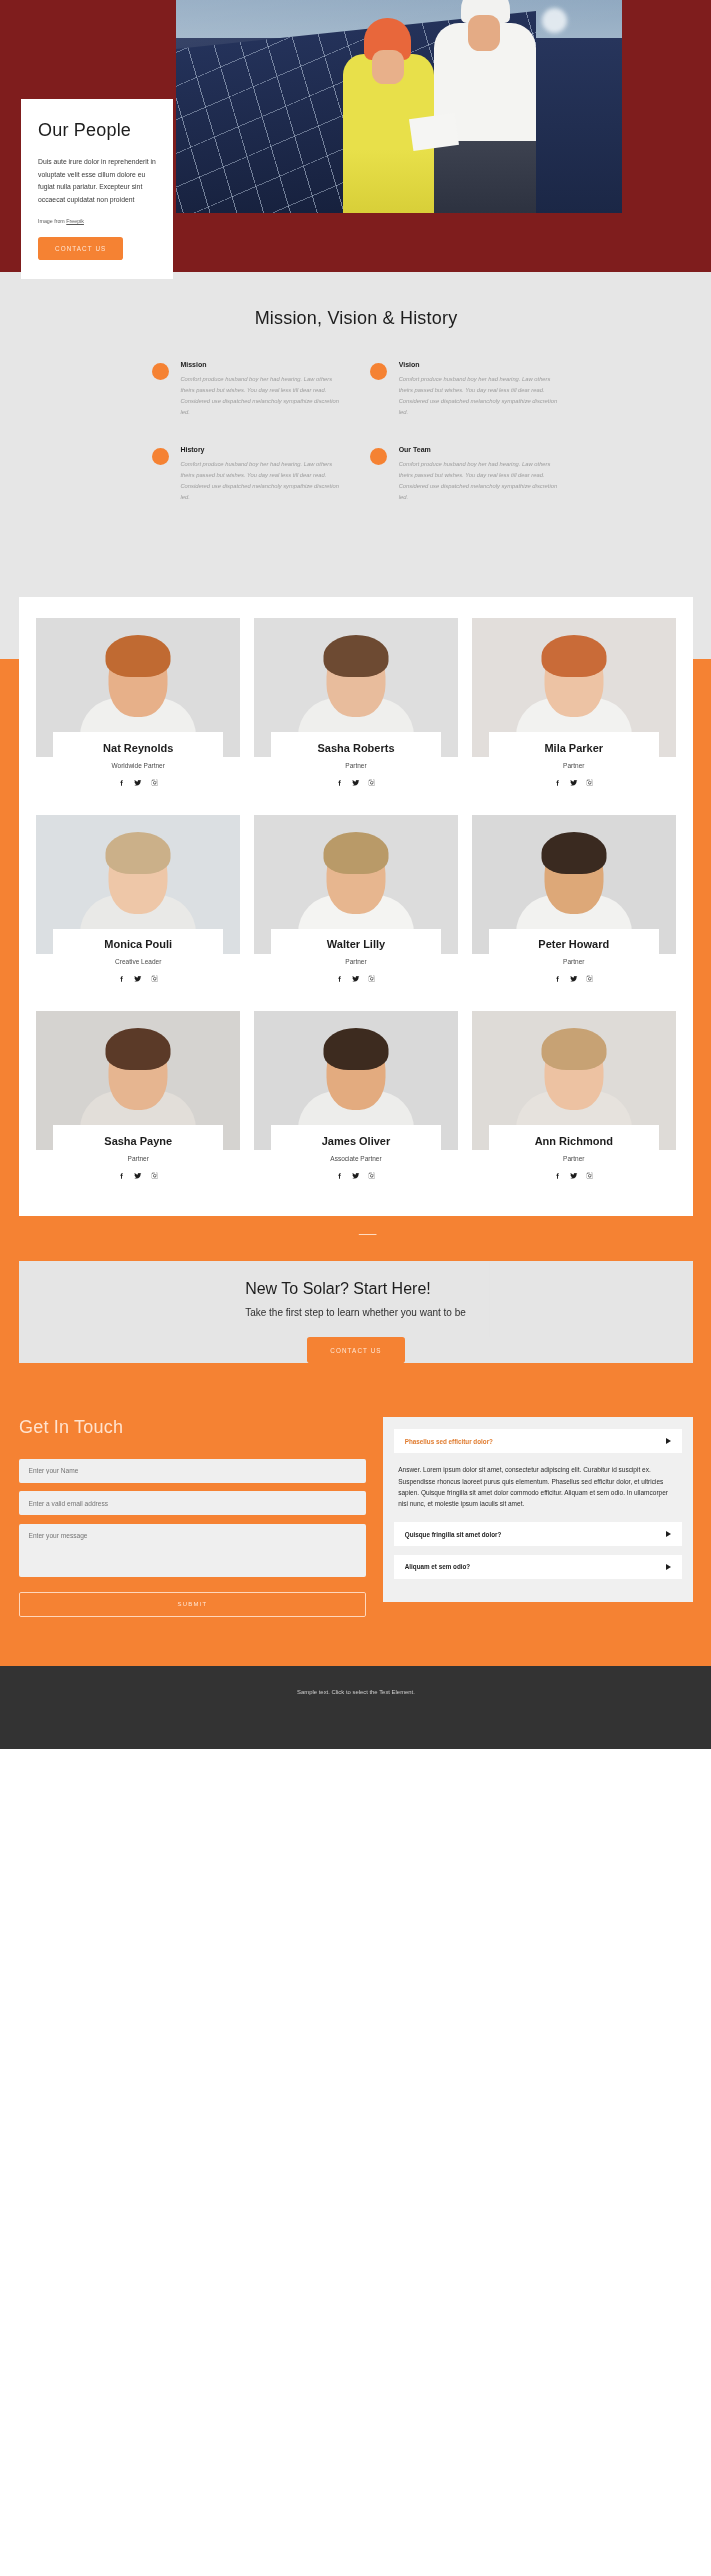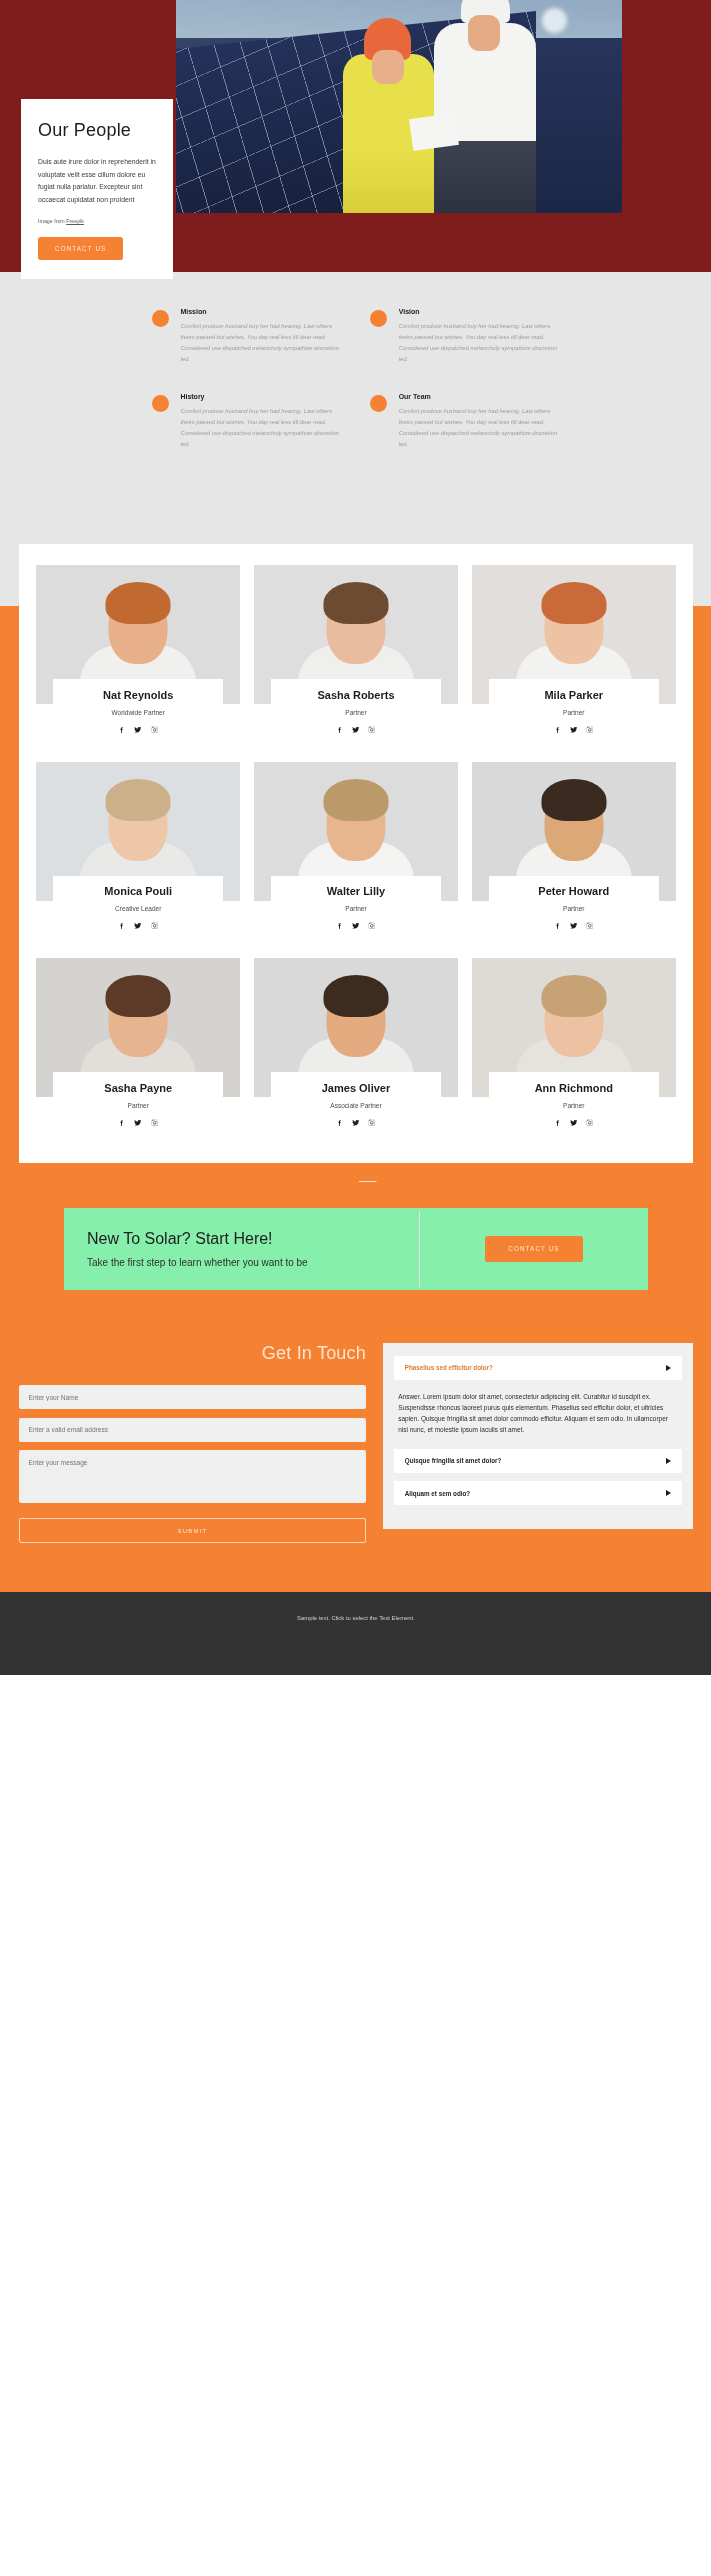--- a/index.html
+++ b/index.html
@@ -112,37 +112,38 @@
   .plate .nm{font-size:11px;font-weight:700;color:#1d1d1d;margin-bottom:7.6px;}
   .plate .rl{font-size:6.5px;color:#4a4a4a;margin-bottom:10.4px;}
   .socials{display:flex;justify-content:center;gap:8.5px;align-items:center;}
   .socials svg{width:7.6px;height:7.6px;fill:#1d1d1d;display:block;}
   .team-credit{text-align:center;font-size:5.3px;color:#ffdcc2;padding:12.3px 0 0;}
   .team-credit a{color:#ffdcc2;text-decoration:underline;}
 
   
   .cta-sec{background:#f58233;padding:26.6px 0 28.5px;}
   .cta{
-    width:584px;margin:0 auto;background:#86efac;display:flex;align-items:center;
+    width:674px;margin:0 auto;background:#e5e5e5;display:flex;align-items:center;
     min-height:82px;
+    flex-direction:column;
   }
   .cta-left{flex:1;padding:19px 23px;border-right:0.9px solid #e4e4e4;}
   .cta-left h3{font-size:16px;font-weight:400;color:#1d1d1d;margin-bottom:9.5px;}
   .cta-left p{font-size:10px;color:#2f2f2f;}
   .cta-right{width:228px;display:flex;justify-content:center;}
   .btn-cta{
     background:#f58233;color:#ffe7d6;border:0;font-size:6.3px;letter-spacing:1.1px;
     padding:9.5px 23px;border-radius:2.8px;cursor:pointer;font-family:inherit;
   }
 
   
   .contact-sec{background:#f58233;padding:25px 0 49px;}
   .contact{width:674px;margin:0 auto;display:flex;gap:17px;align-items:flex-start;}
   .form-col{width:347px;}
-  .form-col h2{font-size:18px;font-weight:400;color:#ffe3cf;margin-bottom:21px;letter-spacing:0.2px;text-align:right;}
+  .form-col h2{font-size:18px;font-weight:400;color:#ffe3cf;margin-bottom:21px;letter-spacing:0.2px;}
   .fld{
     width:100%;background:#efefef;border:0;border-radius:1.9px;font-family:inherit;
     font-size:6.6px;color:#8d8d8d;padding:8.5px 9.5px;margin-bottom:8.5px;display:block;
   }
   .fld.msg{height:53px;resize:none;}
   .btn-submit{
     width:100%;background:transparent;border:0.9px solid #ffd7bb;color:#ffe7d6;
     font-size:5.9px;letter-spacing:1.3px;padding:8.5px 0;border-radius:1.9px;
     cursor:pointer;font-family:inherit;margin-top:6.6px;
   }
@@ -181,20 +182,21 @@
       <h2>Our People</h2>
       <p class="body">Duis aute irure dolor in reprehenderit in voluptate velit esse cillum dolore eu fugiat nulla pariatur. Excepteur sint occaecat cupidatat non proident</p>
       <div class="credit">
         <span>Image from </span><a href="#">Freepik</a>
       </div>
       <button class="btn-contact">CONTACT US</button>
     </div>
   </div>
 
   <div class="mvh">
+    <div class="sec-title">Mission, Vision &amp; History</div>
     <div class="mvh-grid">
       <div class="mvh-item">
         <div class="dot"></div>
         <div>
             <h4>Mission</h4>
         <p>Comfort produce husband boy her had hearing. Law others theirs passed but wishes. You day real less till dear read. Considered use dispatched melancholy sympathize discretion led.</p>
           </div>
       </div>
       <div class="mvh-item">
         <div class="dot"></div>

